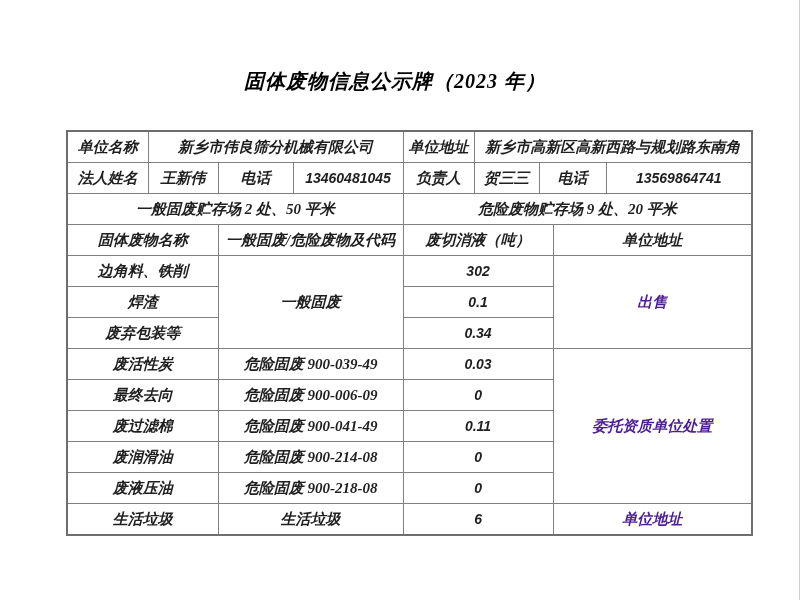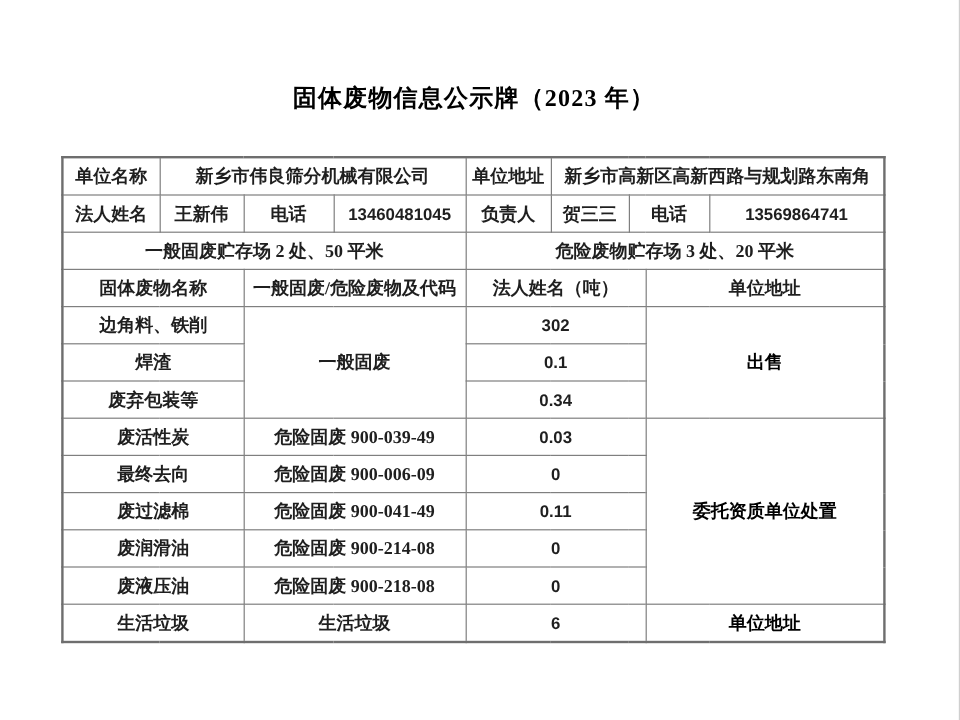--- a/index.html
+++ b/index.html
@@ -8,20 +8,21 @@
     background: #ffffff;
   }
   .page {
     position: relative;
     width: 800px;
     height: 600px;
     background: #ffffff;
     font-family: "Liberation Serif", serif;
     color: #1f1f1f;
     overflow: hidden;
+    font-style: italic;
   }
   .screen-edge {
     position: absolute;
     top: 0;
     right: 0;
     width: 1px;
     height: 600px;
     background: #cfcfcf;
   }
   .title {
@@ -31,21 +32,21 @@
     width: 790px;
     margin: 0;
     text-align: center;
     font-size: 20px;
     font-weight: bold;
     letter-spacing: 1px;
     color: #000000;
   }
   table.tbl {
     position: absolute;
-    left: 51px;
+    left: 66px;
     top: 130px;
     width: 685px;
     border-collapse: collapse;
     table-layout: fixed;
     border: 2px solid #6e6e6e;
   }
   table.tbl td {
     border: 1px solid #7f7f7f;
     height: 30px;
     padding: 0 2px;
@@ -55,21 +56,21 @@
     font-weight: 600;
     white-space: nowrap;
     overflow: hidden;
   }
   table.tbl td.num {
     font-family: "Liberation Sans", sans-serif;
     font-size: 14px;
     font-weight: bold;
   }
   table.tbl td.blue {
-    color: #000000;
+    color: #4c1d95;
   }
 </style>
 </head>
 <body>
 
 <div class="page">
   <div class="screen-edge"></div>
 
   <h1 class="title">固体废物信息公示牌（2023 年）</h1>
 
@@ -100,27 +101,27 @@
       <td>电话</td>
       <td class="num">13460481045</td>
       <td>负责人</td>
       <td>贺三三</td>
       <td colspan="2">电话</td>
       <td class="num">13569864741</td>
     </tr>
 
     <tr>
       <td colspan="4">一般固废贮存场 2 处、50 平米</td>
-      <td colspan="5">危险废物贮存场 3 处、20 平米</td>
+      <td colspan="5">危险废物贮存场 9 处、20 平米</td>
     </tr>
 
     <tr>
       <td colspan="2">固体废物名称</td>
       <td colspan="2">一般固废/危险废物及代码</td>
-      <td colspan="3">法人姓名（吨）</td>
+      <td colspan="3">废切消液（吨）</td>
       <td colspan="2">单位地址</td>
     </tr>
 
     <tr>
       <td colspan="2">边角料、铁削</td>
       <td colspan="2" rowspan="3">一般固废</td>
       <td colspan="3" class="num">302</td>
       <td colspan="2" rowspan="3" class="blue">出售</td>
     </tr>
     <tr>

